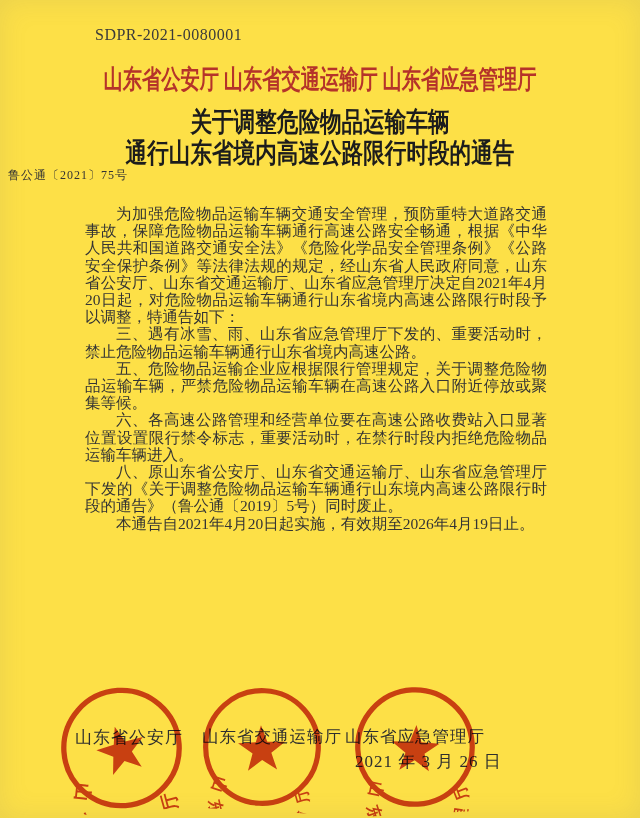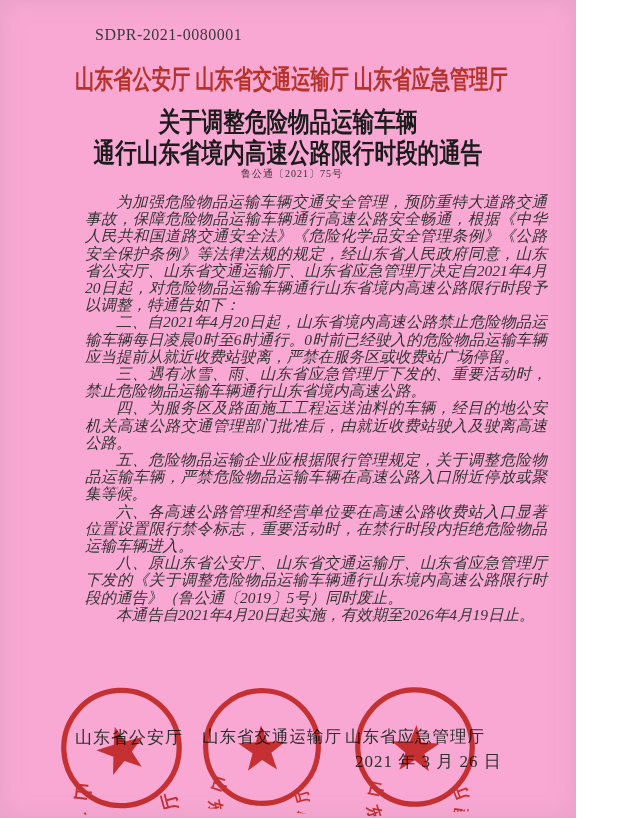--- a/index.html
+++ b/index.html
@@ -1,19 +1,19 @@
 <!DOCTYPE html>
 <html><head>
 <meta charset="utf-8">
 <style>
   html,body{margin:0;padding:0;}
   .page{
     position:relative;
-    width:576px;height:818px;
-    background:#f9a8d4;
+    width:640px;height:818px;
+    background:#fde047;
     overflow:hidden;
     font-family:"Liberation Serif","DejaVu Serif",serif;
     box-shadow:inset 0 0 28px rgba(110,110,110,.14);
   }
   .doc-code{
     position:absolute;left:95px;top:26px;
     font-size:16px;color:#3a3a3a;letter-spacing:.5px;
     white-space:nowrap;
   }
   .red-header{
@@ -26,28 +26,27 @@
   .title-line{
     position:absolute;left:0;right:0;
     text-align:center;font-weight:bold;font-size:27px;
     color:#1c1c1c;white-space:nowrap;
     transform:scaleX(.80);transform-origin:center;
   }
   .title-line.l1{top:104px;}
   .title-line.l2{top:135px;}
   .doc-number{
     position:absolute;left:8px;right:0;top:167px;
-    text-align:center;font-size:10px;color:#333;
+    font-size:12px;color:#333;
     letter-spacing:1px;white-space:nowrap;
   }
   .body-text{
-    position:absolute;left:85px;top:193px;width:462px;
+    position:absolute;left:85px;top:205px;width:462px;
     font-size:15.5px;line-height:17.2px;color:#343434;
     text-align:justify;
-    font-style:italic;
   }
   .body-text p{margin:0;text-indent:2em;}
   .sig{
     position:absolute;top:726px;font-size:16.5px;color:#2e2e2e;
     white-space:nowrap;letter-spacing:1px;
   }
   .sig.s1{left:75px;font-size:17px;}
   .sig.s2{left:202px;}
   .sig.s3{left:345px;}
   .date-line{
@@ -77,23 +76,21 @@
 
   <div class="red-header">山东省公安厅  山东省交通运输厅  山东省应急管理厅</div>
 
   <div class="title-line l1">关于调整危险物品运输车辆</div>
   <div class="title-line l2">通行山东省境内高速公路限行时段的通告</div>
 
   <div class="doc-number">鲁公通〔2021〕75号</div>
 
   <div class="body-text">
     <p>为加强危险物品运输车辆交通安全管理，预防重特大道路交通事故，保障危险物品运输车辆通行高速公路安全畅通，根据《中华人民共和国道路交通安全法》《危险化学品安全管理条例》《公路安全保护条例》等法律法规的规定，经山东省人民政府同意，山东省公安厅、山东省交通运输厅、山东省应急管理厅决定自2021年4月20日起，对危险物品运输车辆通行山东省境内高速公路限行时段予以调整，特通告如下：</p>
-    <p>二、自2021年4月20日起，山东省境内高速公路禁止危险物品运输车辆每日凌晨0时至6时通行。0时前已经驶入的危险物品运输车辆应当提前从就近收费站驶离，严禁在服务区或收费站广场停留。</p>
     <p>三、遇有冰雪、雨、山东省应急管理厅下发的、重要活动时，禁止危险物品运输车辆通行山东省境内高速公路。</p>
-    <p>四、为服务区及路面施工工程运送油料的车辆，经目的地公安机关高速公路交通管理部门批准后，由就近收费站驶入及驶离高速公路。</p>
     <p>五、危险物品运输企业应根据限行管理规定，关于调整危险物品运输车辆，严禁危险物品运输车辆在高速公路入口附近停放或聚集等候。</p>
     <p>六、各高速公路管理和经营单位要在高速公路收费站入口显著位置设置限行禁令标志，重要活动时，在禁行时段内拒绝危险物品运输车辆进入。</p>
     <p>八、原山东省公安厅、山东省交通运输厅、山东省应急管理厅下发的《关于调整危险物品运输车辆通行山东境内高速公路限行时段的通告》（鲁公通〔2019〕5号）同时废止。</p>
     <p>本通告自2021年4月20日起实施，有效期至2026年4月19日止。</p>
   </div>
 
   <div class="sig s1">山东省公安厅</div>
   <div class="sig s2">山东省交通运输厅</div>
   <div class="sig s3">山东省应急管理厅</div>
 

